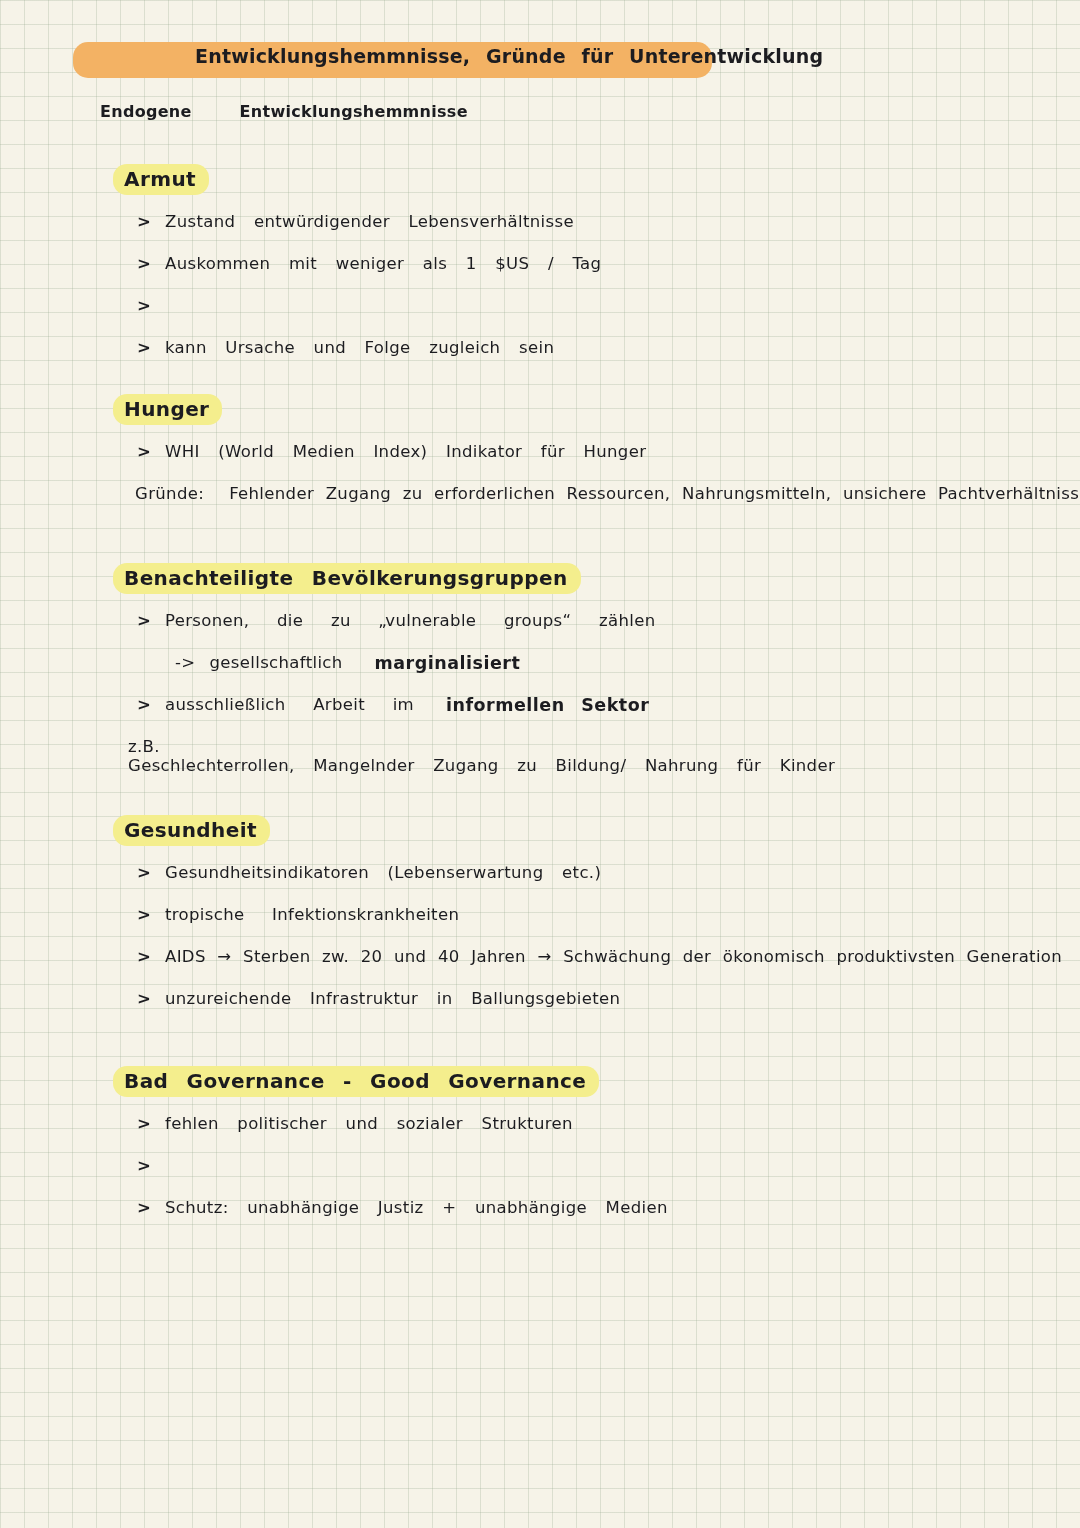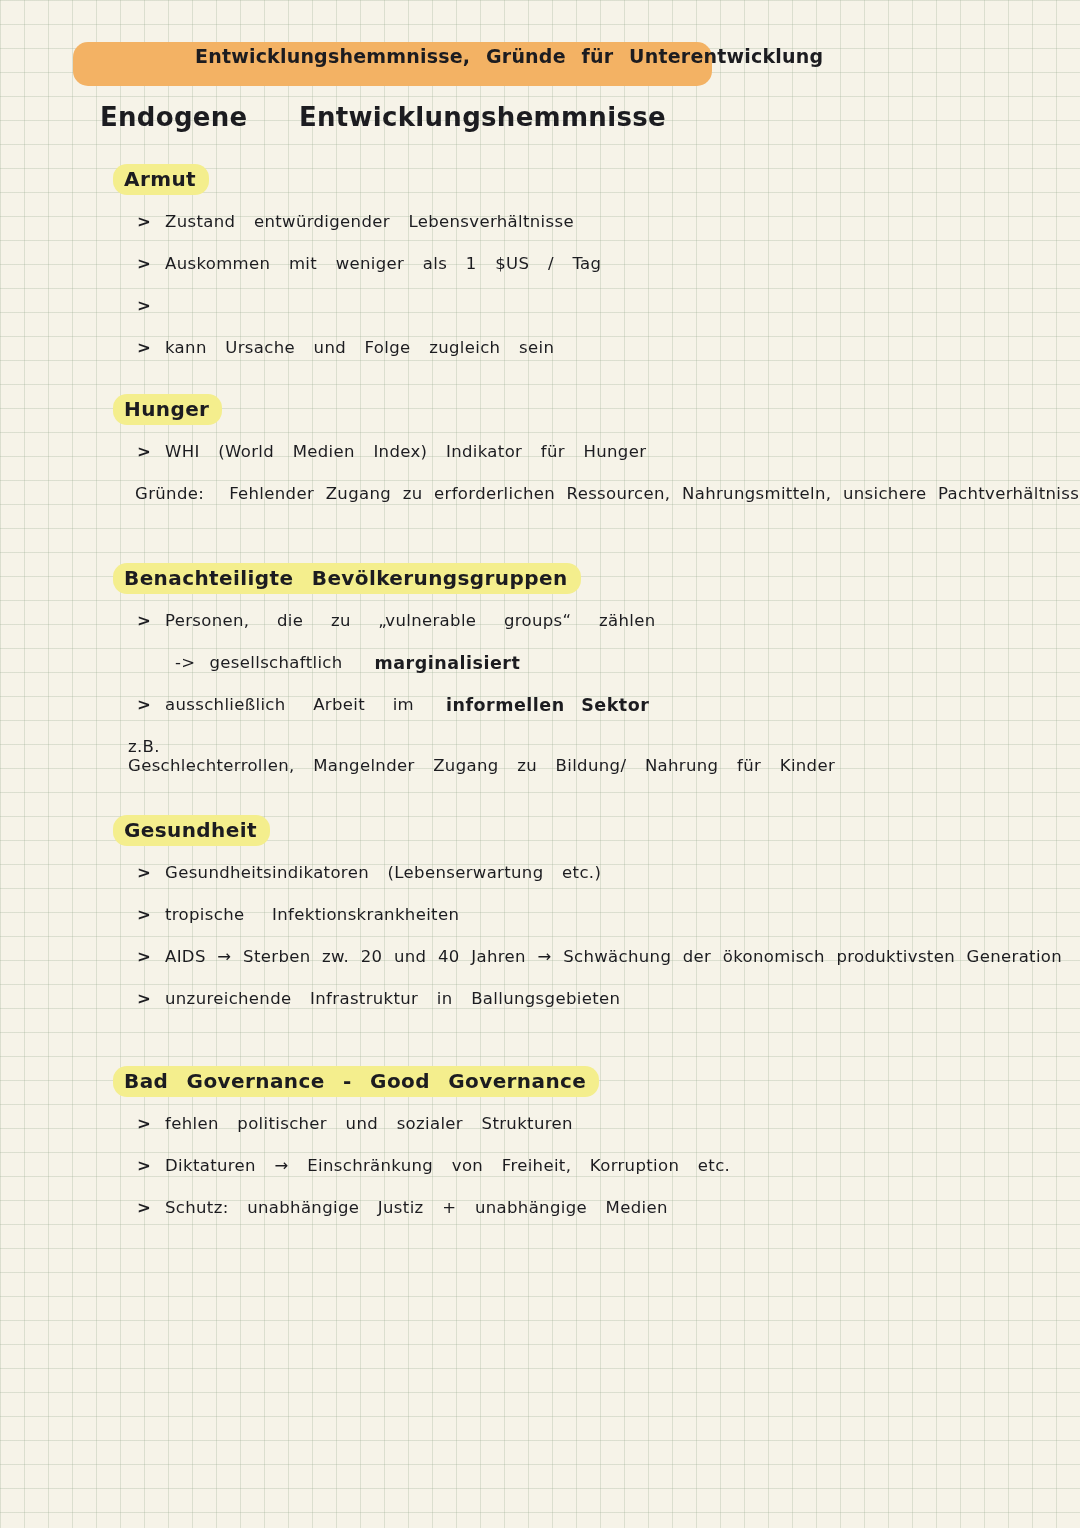--- a/index.html
+++ b/index.html
@@ -16,35 +16,35 @@
     color:#1c1c20;
     background-color:#f6f3e8;
     background-image:
       repeating-linear-gradient(to right,  rgba(158,175,150,0.30) 0 1px, transparent 1px 24px),
       repeating-linear-gradient(to bottom, rgba(158,175,150,0.30) 0 1px, transparent 1px 24px);
   }
 
   
   .title-pill{
     position:absolute; left:73px; top:42px;
-    width:639px; height:44px;
+    width:639px; height:36px;
     background:#f3b264;
     border-radius:15px;
   }
   .title-text{
     display:block;
     padding-left:122px;
     line-height:28px;
     font-size:19px; font-weight:600;
     letter-spacing:.2px; word-spacing:9px;
     white-space:nowrap;
   }
   .subtitle{
     position:absolute; left:100px; top:102px;
-    font-size:26px; font-weight:600;
+    font-size:16px; font-weight:600;
     letter-spacing:.3px; word-spacing:42px;
     white-space:nowrap;
   }
 
   
   .section{position:absolute; left:113px; right:20px;}
   .sec-armut      {top:164px;}
   .sec-hunger     {top:394px;}
   .sec-benachteiligte{top:563px;}
   .sec-gesundheit {top:815px;}
@@ -163,21 +163,20 @@
   </div>
 
   <div class="section sec-badgov">
     <div class="heading-pill">Bad Governance - Good Governance</div>
     <div class="line">
       <span class="marker">&gt;</span>
       <span class="txt">fehlen politischer und sozialer Strukturen</span>
     </div>
     <div class="line">
       <span class="marker">&gt;</span>
-      <span class="txt">Diktaturen → Einschränkung von Freiheit, Korruption etc.</span>
     </div>
     <div class="line">
       <span class="marker">&gt;</span>
       <span class="txt">Schutz: unabhängige Justiz + unabhängige Medien</span>
     </div>
   </div>
 
 </div>
 
 </body></html>

